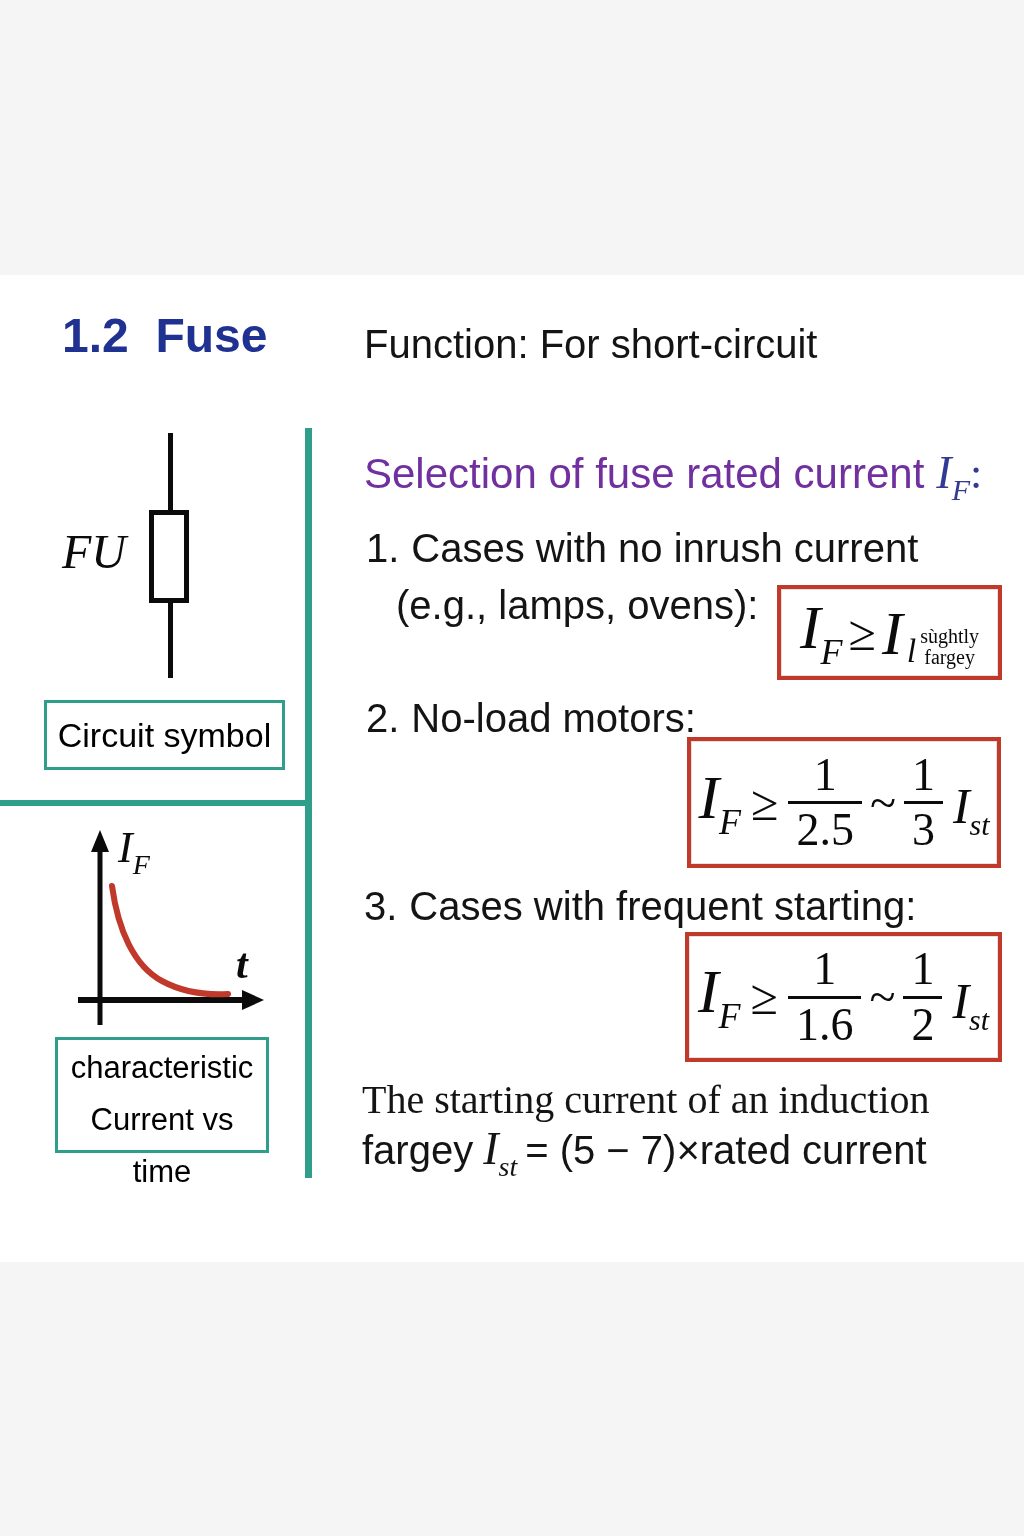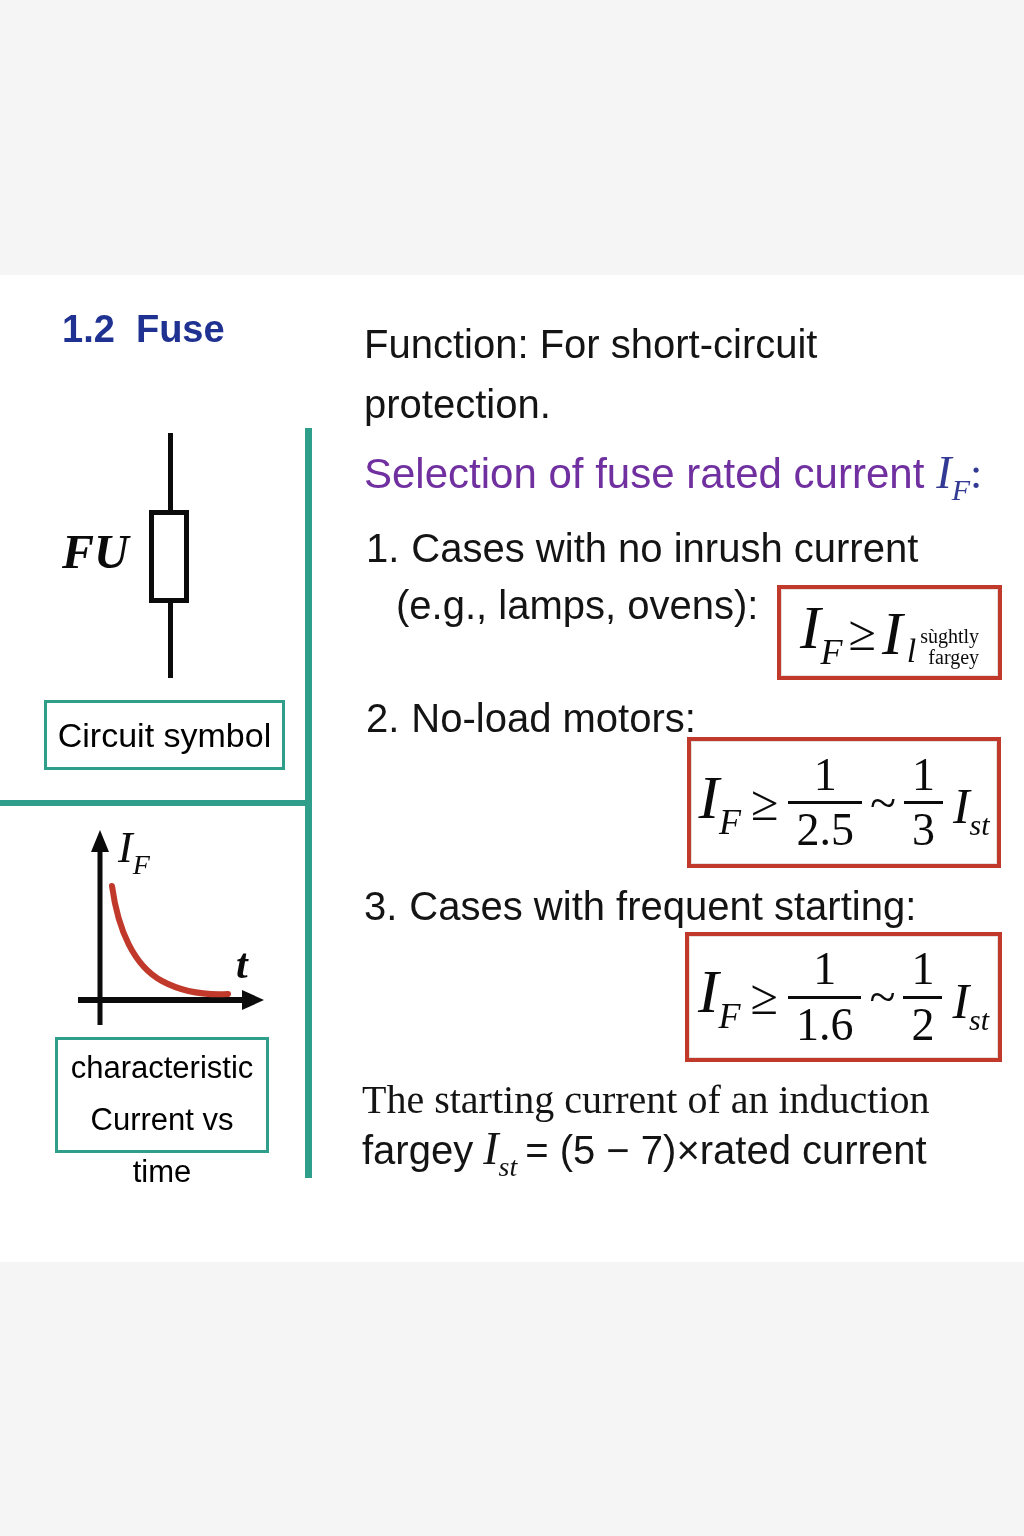--- a/index.html
+++ b/index.html
@@ -8,21 +8,21 @@
     position:relative;
     overflow:hidden;
     background:var(--bg,#f5f5f5);
     font-family:"Liberation Sans",sans-serif;
     color:var(--ink,#111);
   }
   .abs{position:absolute;}
   .slide-band{left:0;top:275px;width:1024px;height:987px;background:var(--slide,#fff);}
 
   
-  .page-title{left:62px;top:308px;font-size:38px;font-weight:bold;color:var(--navy,#1f3191);white-space:pre;text-align:center;}
+  .page-title{left:62px;top:308px;font-size:48px;font-weight:bold;color:var(--navy,#1f3191);white-space:pre;text-align:center;}
   .func{left:364px;top:314px;font-size:40px;line-height:60px;color:var(--ink,#111);}
   .heading{left:364px;top:446px;font-size:42px;color:var(--purple,#7030a0);white-space:nowrap;}
   .heading .msym{font-family:"Liberation Serif",serif;font-style:italic;color:var(--symbol-navy,#333a93);margin-left:12px;font-size:46px;}
   .heading .msym sub{font-size:30px;vertical-align:-12px;letter-spacing:0;}
   .heading .colon{color:var(--symbol-navy,#333a93);font-family:"Liberation Serif",serif;font-size:44px;}
 
   .item{font-size:40px;color:var(--ink,#111);white-space:nowrap;}
   .item .num{margin-right:12px;}
   .footer-line{font-size:40px;color:var(--ink,#111);white-space:nowrap;}
 
@@ -30,21 +30,21 @@
   .mi{font-family:"Liberation Serif",serif;font-style:italic;}
 
   
   .divider-v{left:305px;top:428px;width:7px;height:750px;background:var(--teal,#2f9e8a);}
   .divider-h{left:0;top:800px;width:305px;height:6px;background:var(--teal,#2f9e8a);}
 
   
   .fuse-lead-top{left:168px;top:433px;width:5px;height:80px;background:#0b0b0b;}
   .fuse-body{left:149px;top:510px;width:30px;height:83px;border:5px solid #0b0b0b;background:#fff;}
   .fuse-lead-bottom{left:168px;top:598px;width:5px;height:80px;background:#0b0b0b;}
-  .fuse-label{left:62px;top:524px;font-family:"Liberation Serif",serif;font-style:italic;font-weight:bold;font-size:48px;color:#0b0b0b;}
+  .fuse-label{left:62px;top:524px;font-family:"Liberation Serif",serif;font-style:italic;font-weight:normal;font-size:48px;color:#0b0b0b;}
 
   
   .caption-box{border:3px solid var(--teal,#2f9e8a);background:#fff;color:#000000;text-align:center;}
   .caption-circuit{left:44px;top:700px;width:235px;height:64px;font-size:34px;line-height:64px;}
   .caption-char{left:55px;top:1037px;width:208px;height:108px;font-size:31px;line-height:52px;padding-top:2px;}
 
   
   .graph-ylabel{left:118px;top:822px;font-size:44px;color:#0b0b0b;}
   .graph-ylabel sub{font-size:28px;vertical-align:-12px;}
   .graph-xlabel{left:236px;top:940px;font-size:42px;font-weight:bold;color:#0b0b0b;}
@@ -63,36 +63,35 @@
   .big-I{font-style:italic;font-size:62px;line-height:1;}
   .big-I sub{font-size:36px;vertical-align:-16px;font-style:italic;}
   .rel{font-size:50px;line-height:1;margin:0 2px;}
   .frac{display:inline-flex;flex-direction:column;align-items:center;font-size:46px;line-height:1.05;}
   .frac .den{border-top:3px solid #0b0b0b;padding:2px 8px 0;}
   .frac .num{padding:0 8px 2px;}
   .tilde{font-size:48px;line-height:1;}
   .tail-I{font-style:italic;font-size:50px;line-height:1;margin-left:2px;align-self:center;transform:translateY(8px);}
   .tail-I sub{font-size:30px;vertical-align:-12px;font-style:italic;}
   .sub-slash{font-style:italic;font-size:34px;align-self:flex-end;transform:translateY(-6px);}
-  .note{display:inline-flex;flex-direction:column;font-size:20px;line-height:21px;align-self:flex-end;transform:translateY(-8px);text-align:right;}
+  .note{display:inline-flex;flex-direction:column;font-size:20px;line-height:21px;align-self:flex-end;transform:translateY(-8px);text-align:center;}
 
   .footer-l1{left:362px;top:1076px;font-family:Liberation Serif, serif;}
   .footer-l2{left:362px;top:1122px;}
   .footer-l2 .msym{font-family:"Liberation Serif",serif;font-style:italic;font-size:46px;margin:0 8px 0 10px;}
   .footer-l2 .msym sub{font-size:28px;vertical-align:-12px;}
 </style>
 </head>
 <body style="--bg: #f5f5f5; --slide: #ffffff; --navy: #1f3191; --ink: #141414; --purple: #7030a0; --symbol-navy: #333a93; --teal: #2f9e8a; --red: #c0392b;">
 
 <div class="abs slide-band"></div>
 
 <div class="abs page-title">1.2  Fuse</div>
 <div class="abs func">
   <div>Function: For short-circuit</div>
-  <div>protection.</div>
 </div>
 
 <div class="abs divider-v"></div>
 <div class="abs divider-h"></div>
 
 <div class="abs fuse-lead-top"></div>
 <div class="abs fuse-body"></div>
 <div class="abs fuse-lead-bottom"></div>
 <div class="abs fuse-label">FU</div>
 <div class="abs caption-box caption-circuit">Circuit symbol</div>

